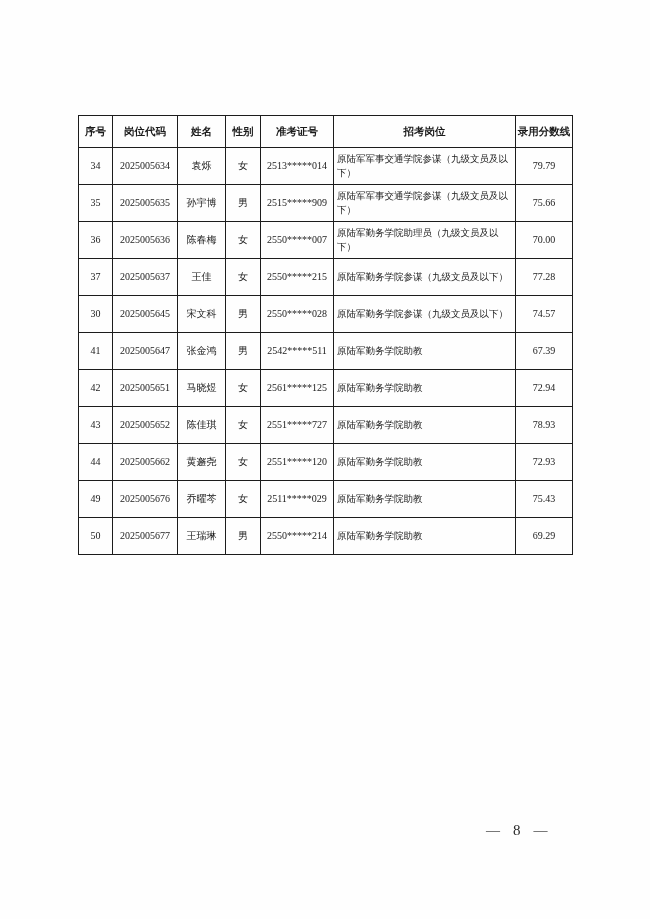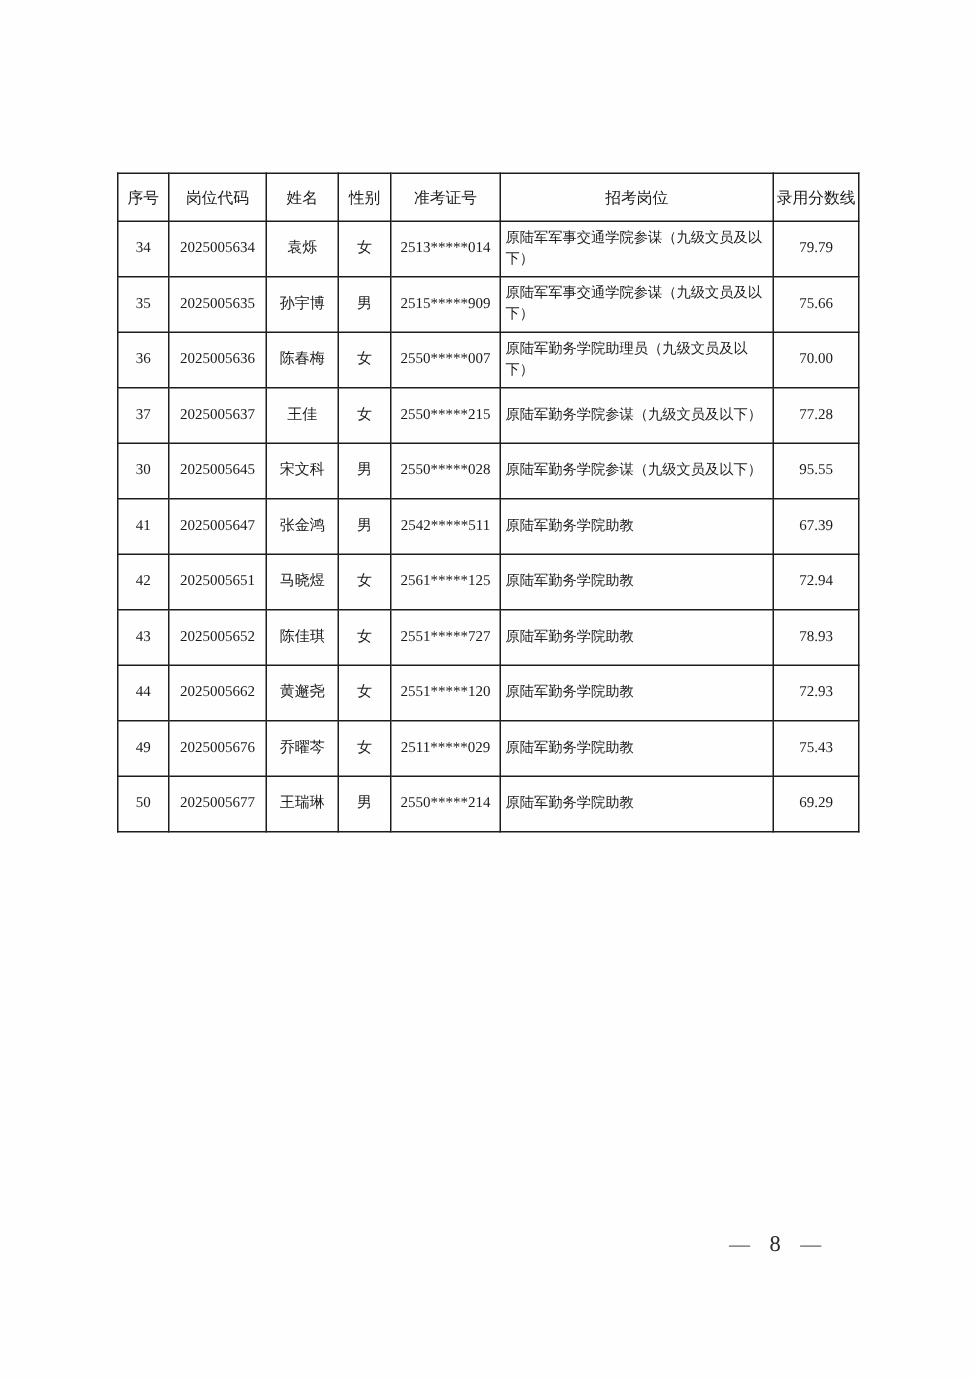--- a/index.html
+++ b/index.html
@@ -26,21 +26,21 @@
     border: 1.5px solid #1c1c1c;
   }
   .score-table th, .score-table td {
     border: 1px solid #1c1c1c;
     text-align: center;
     vertical-align: middle;
     overflow: hidden;
   }
   .score-table th {
     font-size: 10.5px;
-    font-weight: normal;
+    font-weight: bold;
     height: 31px;
     white-space: nowrap;
     padding: 0 1px;
   }
   .score-table td {
     font-size: 10px;
     height: 34px;
     padding: 1px 2px;
     white-space: nowrap;
     line-height: 14px;
@@ -131,21 +131,21 @@
       <td class="cell-position">原陆军勤务学院参谋（九级文员及以下）</td>
       <td class="cell-score">77.28</td>
     </tr>
         <tr>
       <td class="cell-index">30</td>
       <td class="cell-code">2025005645</td>
       <td class="cell-name">宋文科</td>
       <td class="cell-gender">男</td>
       <td class="cell-ticket">2550*****028</td>
       <td class="cell-position">原陆军勤务学院参谋（九级文员及以下）</td>
-      <td class="cell-score">95.55</td>
+      <td class="cell-score">74.57</td>
     </tr>
         <tr>
       <td class="cell-index">41</td>
       <td class="cell-code">2025005647</td>
       <td class="cell-name">张金鸿</td>
       <td class="cell-gender">男</td>
       <td class="cell-ticket">2542*****511</td>
       <td class="cell-position">原陆军勤务学院助教</td>
       <td class="cell-score">67.39</td>
     </tr>

